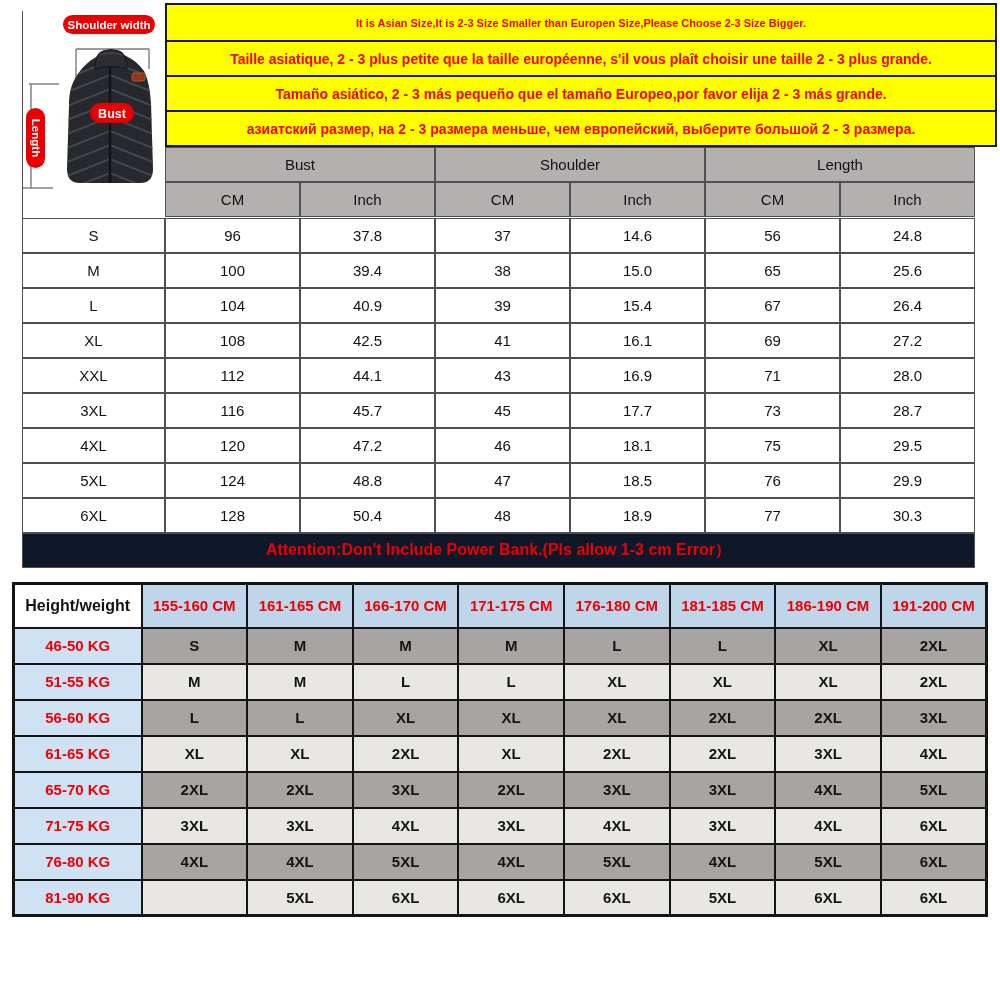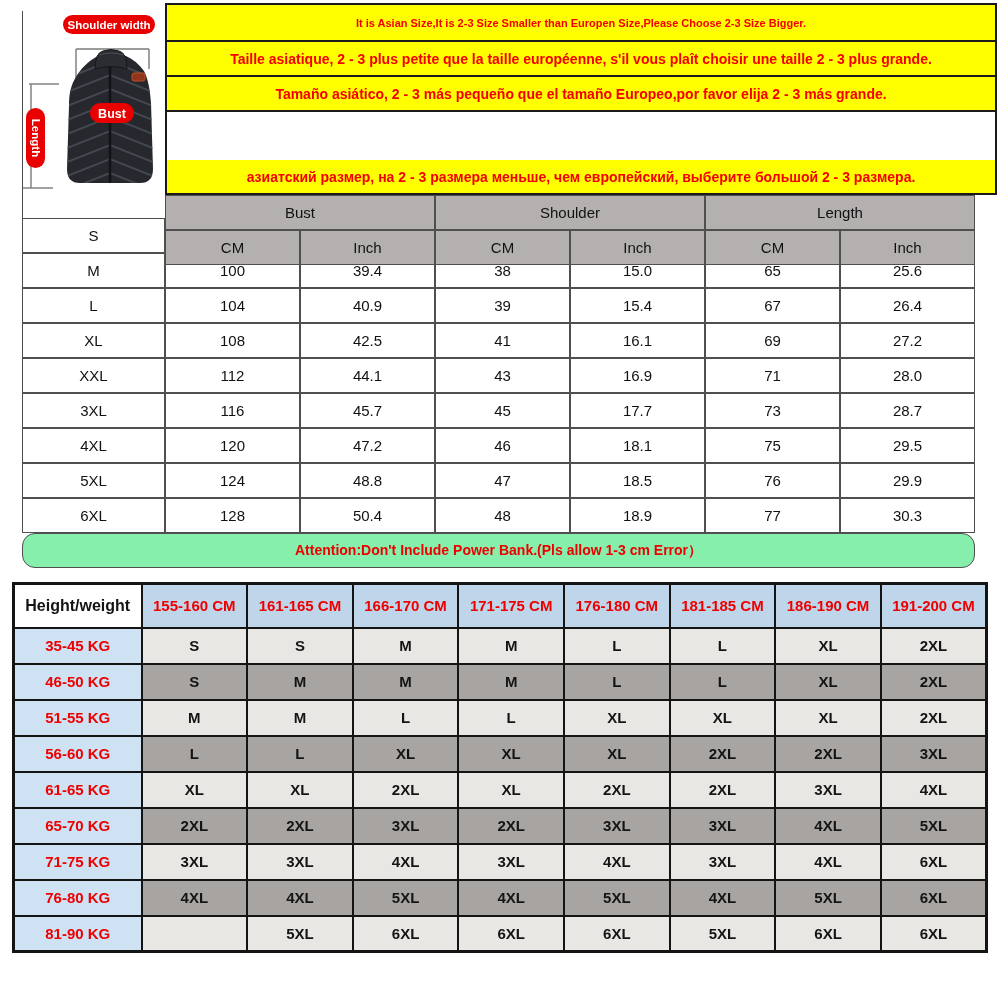--- a/index.html
+++ b/index.html
@@ -11,37 +11,37 @@
   .top-section{position:relative;margin:3px 0 0 22px;height:215px;}
   .vest-cell{position:absolute;left:0;top:8px;width:143px;height:215px;border-left:1px solid #4f4f4f;}
   .right-stack{margin-left:143px;}
   .warnings{width:828px;border:2px solid #1a1a1a;}
   .warning-row{
     height:33px;background:#ffff00;border-bottom:2px solid #1a1a1a;
     display:flex;align-items:center;justify-content:center;
     color:#f40000;font-weight:bold;font-size:14px;white-space:nowrap;
   }
   .warning-row.en{height:35px;font-size:11px;}
-  .warning-row:last-child{border-bottom:none;margin-top:48px;}
+  .warning-row:last-child{border-bottom:none;}
   .hdr-row{display:flex;width:810px;}
   .hdr-cell{
     box-sizing:border-box;height:35px;background:#b3b0af;border:1px solid #4f4f4f;
     display:flex;align-items:center;justify-content:center;font-size:15px;color:#111;
   }
   .hdr-cell.group{width:270px;}
   .hdr-cell.unit{width:135px;}
   
   table{border-spacing:0;}
   .size-table{margin-left:22px;width:953px;table-layout:fixed;border-collapse:separate;}
   .size-table td{
     box-sizing:border-box;height:35px;border:1px solid #4f4f4f;background:#ffffff;
     text-align:center;vertical-align:middle;font-size:15px;color:#111;padding:0;
   }
   .size-table .attention td{
-    background:#86efac;color:#ee0000;font-weight:bold;font-size:14px;border-radius:13px;
+    background:#0f172a;color:#ee0000;font-weight:bold;font-size:16px;
   }
   
   .weight-table{
     margin:14px 8px 0 12px;width:976px;table-layout:fixed;
     border-collapse:collapse;border:3px solid #141414;
   }
   .weight-table td{
     box-sizing:border-box;border:2px solid #141414;text-align:center;vertical-align:middle;
     font-weight:bold;font-size:15px;padding:0;background:#e9e7e4;color:#141414;
   }
@@ -241,31 +241,20 @@
       <td>161-165 CM</td>
       <td>166-170 CM</td>
       <td>171-175 CM</td>
       <td>176-180 CM</td>
       <td>181-185 CM</td>
       <td>186-190 CM</td>
       <td>191-200 CM</td>
     </tr>
   </tbody>
   <tbody>
-      <tr>
-        <td class="rowlabel">35-45 KG</td>
-        <td>S</td>
-        <td>S</td>
-        <td>M</td>
-        <td>M</td>
-        <td>L</td>
-        <td>L</td>
-        <td>XL</td>
-        <td>2XL</td>
-      </tr>
       <tr class="alt">
         <td class="rowlabel">46-50 KG</td>
         <td>S</td>
         <td>M</td>
         <td>M</td>
         <td>M</td>
         <td>L</td>
         <td>L</td>
         <td>XL</td>
         <td>2XL</td>

